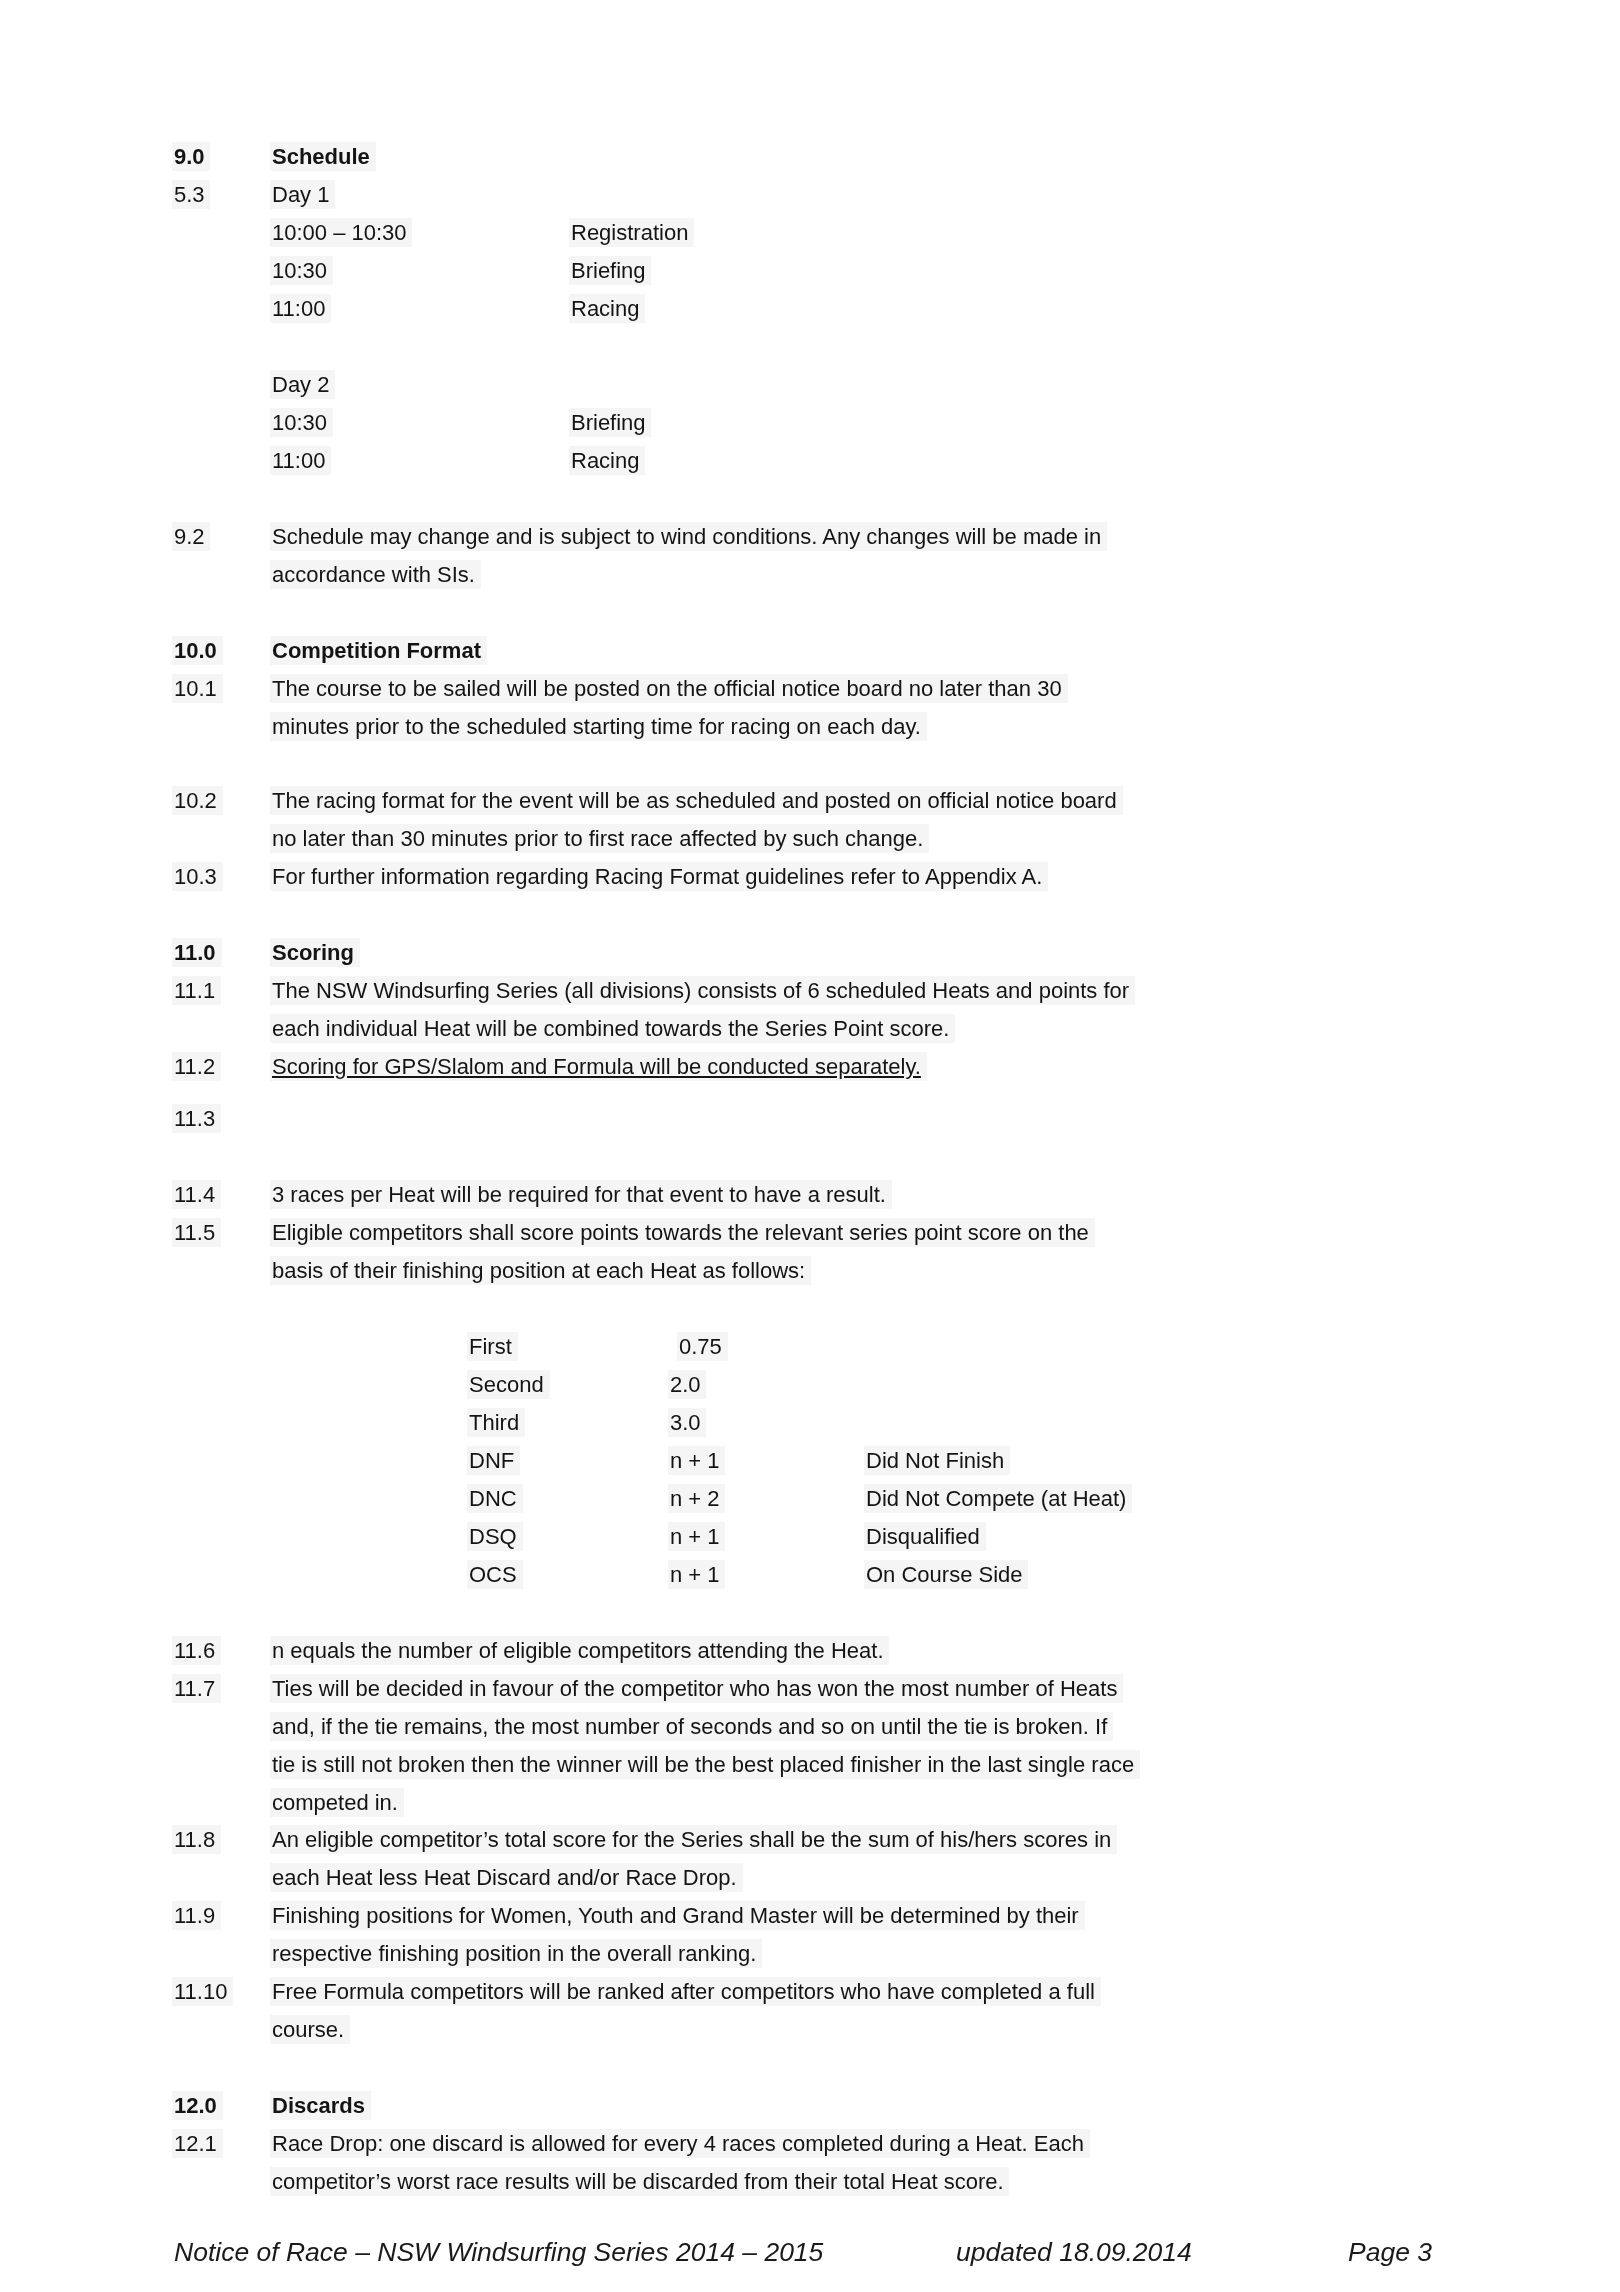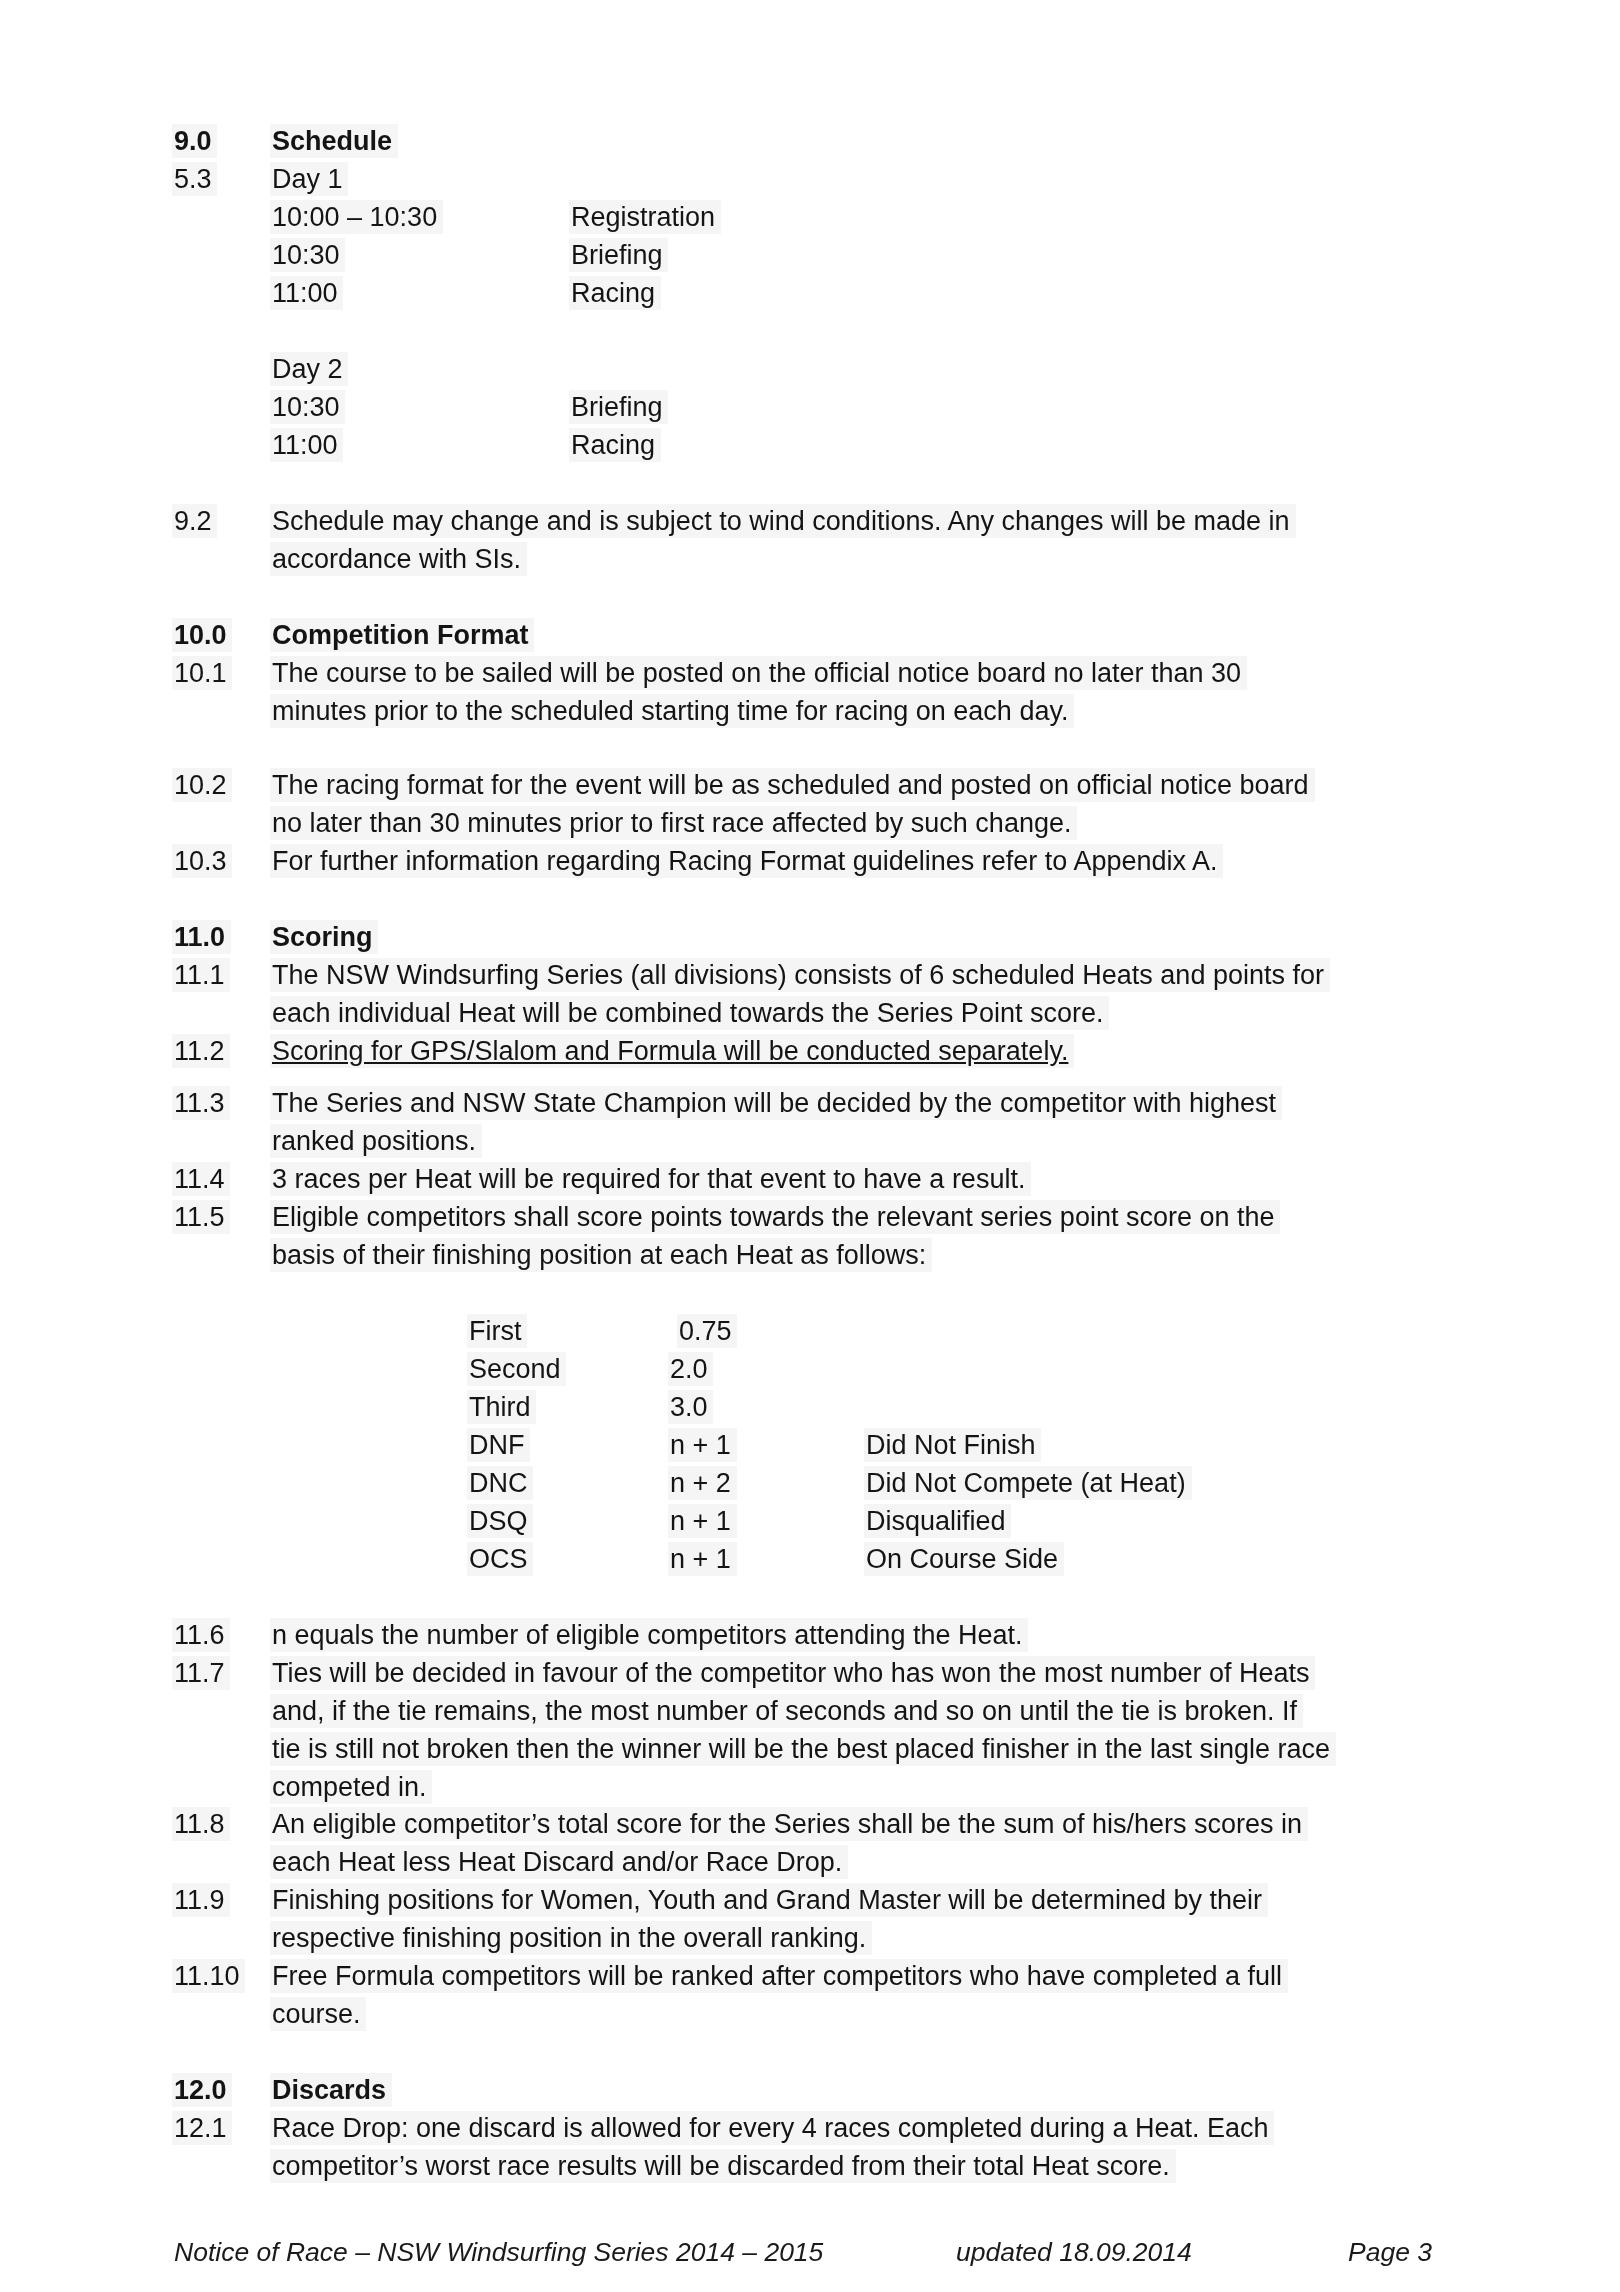--- a/index.html
+++ b/index.html
@@ -5,22 +5,22 @@
   html,body{margin:0;padding:0;}
   body{
     width:1620px;height:2293px;
     background:#ffffff;
     font-family:"Liberation Sans","DejaVu Sans",sans-serif;
     color:#141414;
     position:relative;
     overflow:hidden;
   }
   #doc{
-    position:absolute;left:0;top:122px;width:1620px;
-    font-size:27px;line-height:38px;
+    position:absolute;left:0;top:138px;width:1620px;
+    font-size:22px;line-height:38px;
   }
   .row{position:relative;}
   .gap{height:38px;}
   .col{position:absolute;top:0;white-space:pre;}
   .b{font-weight:bold;}
   
   .band{
     background:rgba(0,0,0,0.04);
     padding:2px 5.9px 2px 2px;margin-left:-2px;
     box-decoration-break:clone;-webkit-box-decoration-break:clone;
@@ -104,22 +104,20 @@
       <span class="col" style="left: 174px;"><span class="band">11.1</span></span>
       <span class="col" style="left: 272px;"><span class="band">The NSW Windsurfing Series (all divisions) consists of 6 scheduled Heats and points for
 each individual Heat will be combined towards the Series Point score.</span></span>
     </div>
     <div class="row" style="height: 38px;">
       <span class="col" style="left: 174px;"><span class="band">11.2</span></span>
       <span class="col" style="left: 272px; text-decoration: underline;"><span class="band">Scoring for GPS/Slalom and Formula will be conducted separately.</span></span>
     </div>
     <div class="row" style="height: 76px; margin-top: 14px;">
       <span class="col" style="left: 174px;"><span class="band">11.3</span></span>
-      <span class="col" style="left: 272px;"><span class="band">The Series and NSW State Champion will be decided by the competitor with highest
-ranked positions.</span></span>
     </div>
     <div class="row" style="height: 38px;">
       <span class="col" style="left: 174px;"><span class="band">11.4</span></span>
       <span class="col" style="left: 272px;"><span class="band">3 races per Heat will be required for that event to have a result.</span></span>
     </div>
     <div class="row" style="height: 76px;">
       <span class="col" style="left: 174px;"><span class="band">11.5</span></span>
       <span class="col" style="left: 272px;"><span class="band">Eligible competitors shall score points towards the relevant series point score on the
 basis of their finishing position at each Heat as follows:</span></span>
     </div>

